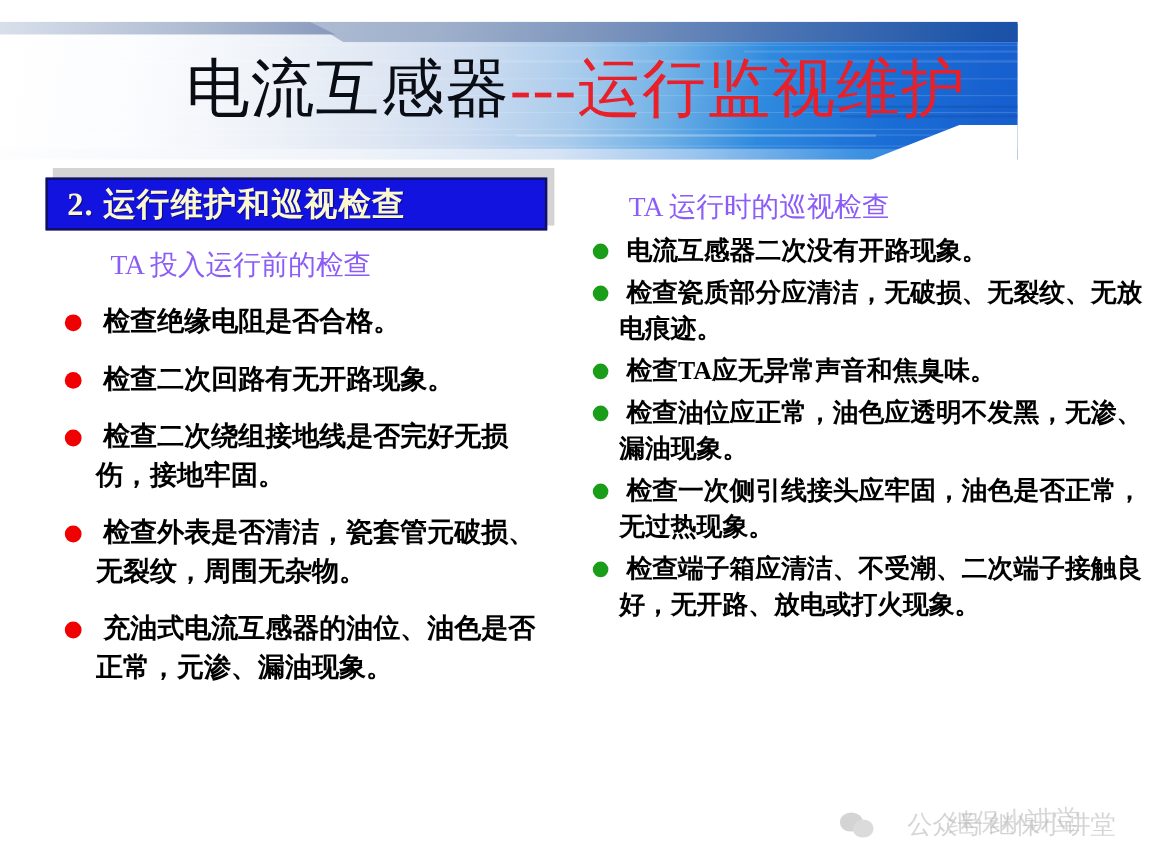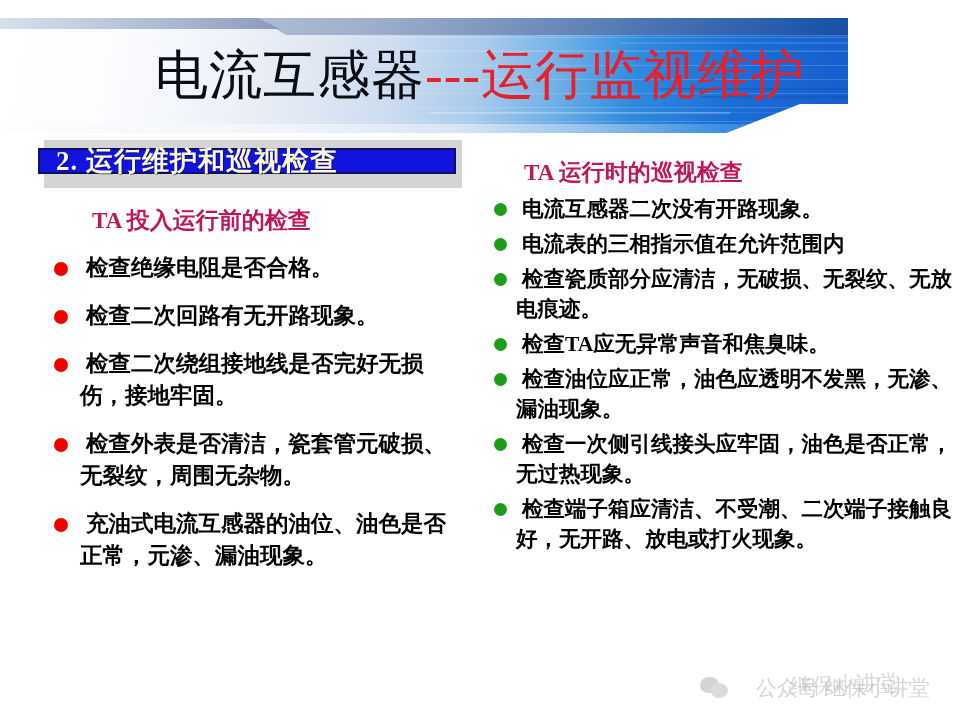--- a/index.html
+++ b/index.html
@@ -137,21 +137,21 @@
     top: 140px;
     width: 418px;
     height: 48px;
     background: #d4d4d4;
   }
   .section-box {
     position: absolute;
     left: 38px;
     top: 148px;
     width: 418px;
-    height: 26px;
+    height: 44px;
     background: #1313e0;
     border: 2px solid #101060;
     box-sizing: border-box;
     display: flex;
     align-items: center;
     padding-left: 16px;
   }
   .section-box-text {
     color: #fbf8cf;
     font-size: 27px;
@@ -165,22 +165,22 @@
 
   
   .col {
     position: absolute;
     box-sizing: border-box;
   }
   .col-left  { left: 40px;  top: 206px; width: 420px; }
   .col-right { left: 478px; top: 158px; width: 476px; }
 
   .col-subtitle {
-    color: #be185d;
-    font-weight: 700;
+    color: #8b5cf6;
+    font-weight: 400;
     font-size: 23px;
     line-height: 30px;
     white-space: nowrap;
     font-family: "Liberation Serif", "DejaVu Serif", serif;
   }
   .col-left .col-subtitle  { padding-left: 52px; margin-bottom: 8px; }
   .col-right .col-subtitle { padding-left: 46px; margin-bottom: 6px; }
 
   ul.bullets {
     list-style: none;
@@ -340,24 +340,20 @@
 
 <div class="col col-right">
   <div class="col-subtitle">TA  运行时的巡视检查</div>
   <ul class="bullets">
     <li>
       <span class="dot"></span>
       <span class="txt">电流互感器二次没有开路现象。</span>
     </li>
     <li>
       <span class="dot"></span>
-      <span class="txt">电流表的三相指示值在允许范围内</span>
-    </li>
-    <li>
-      <span class="dot"></span>
       <span class="txt">检查瓷质部分应清洁，无破损、无裂纹、无放电痕迹。</span>
     </li>
     <li>
       <span class="dot"></span>
       <span class="txt">检查TA应无异常声音和焦臭味。</span>
     </li>
     <li>
       <span class="dot"></span>
       <span class="txt">检查油位应正常，油色应透明不发黑，无渗、漏油现象。</span>
     </li>

